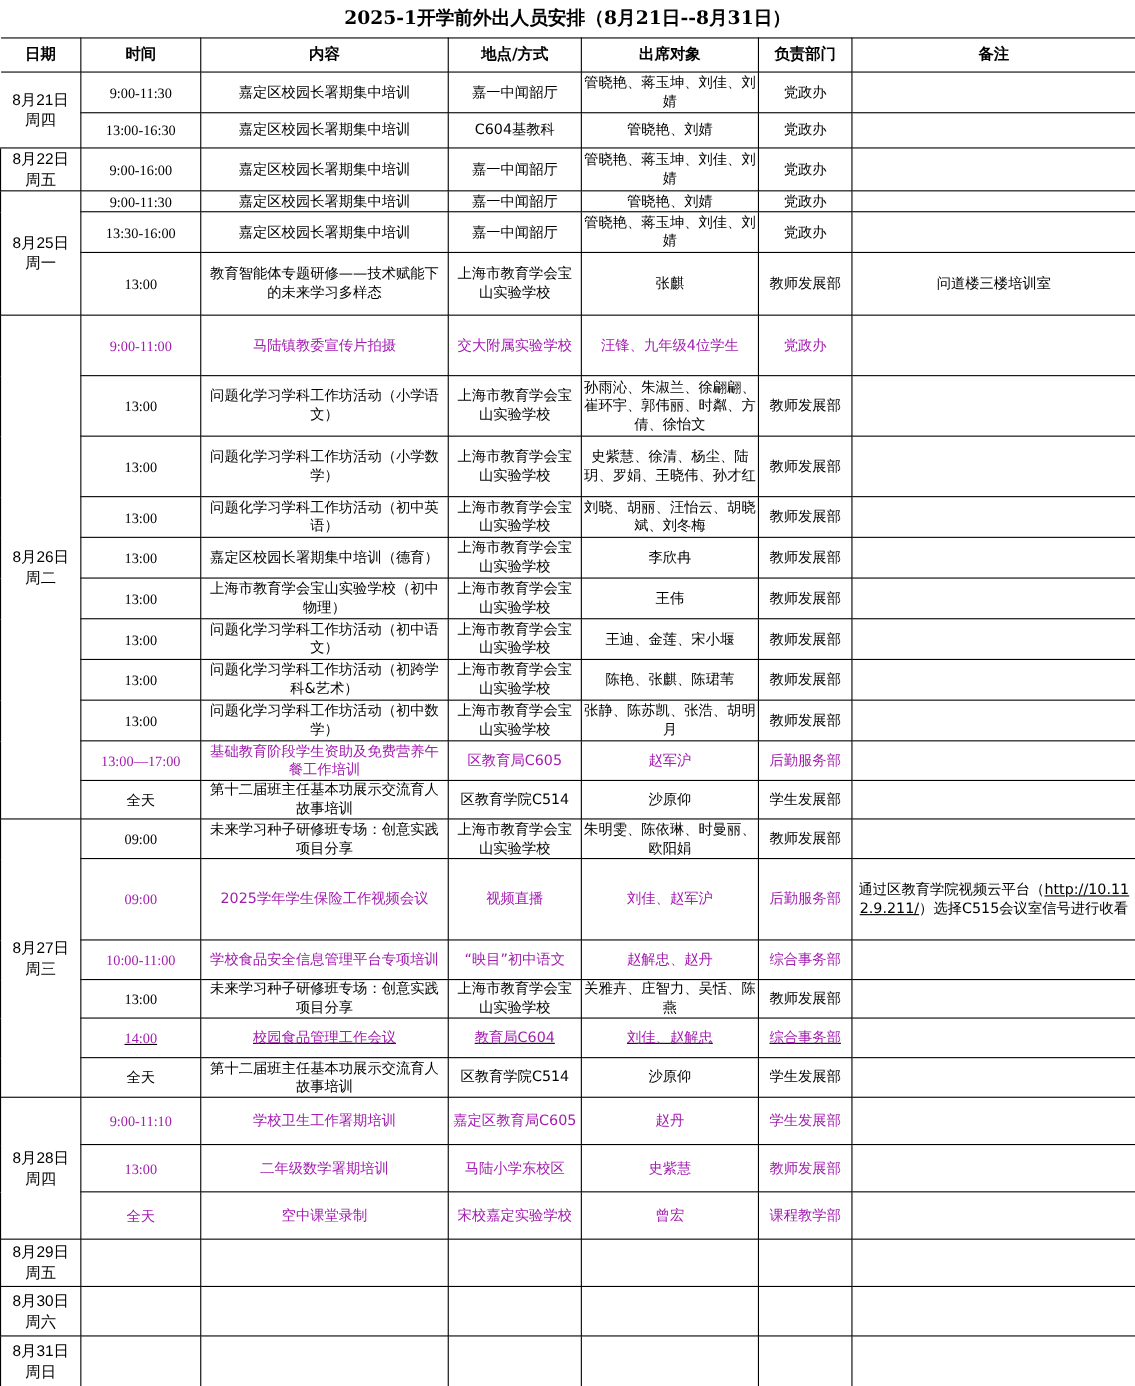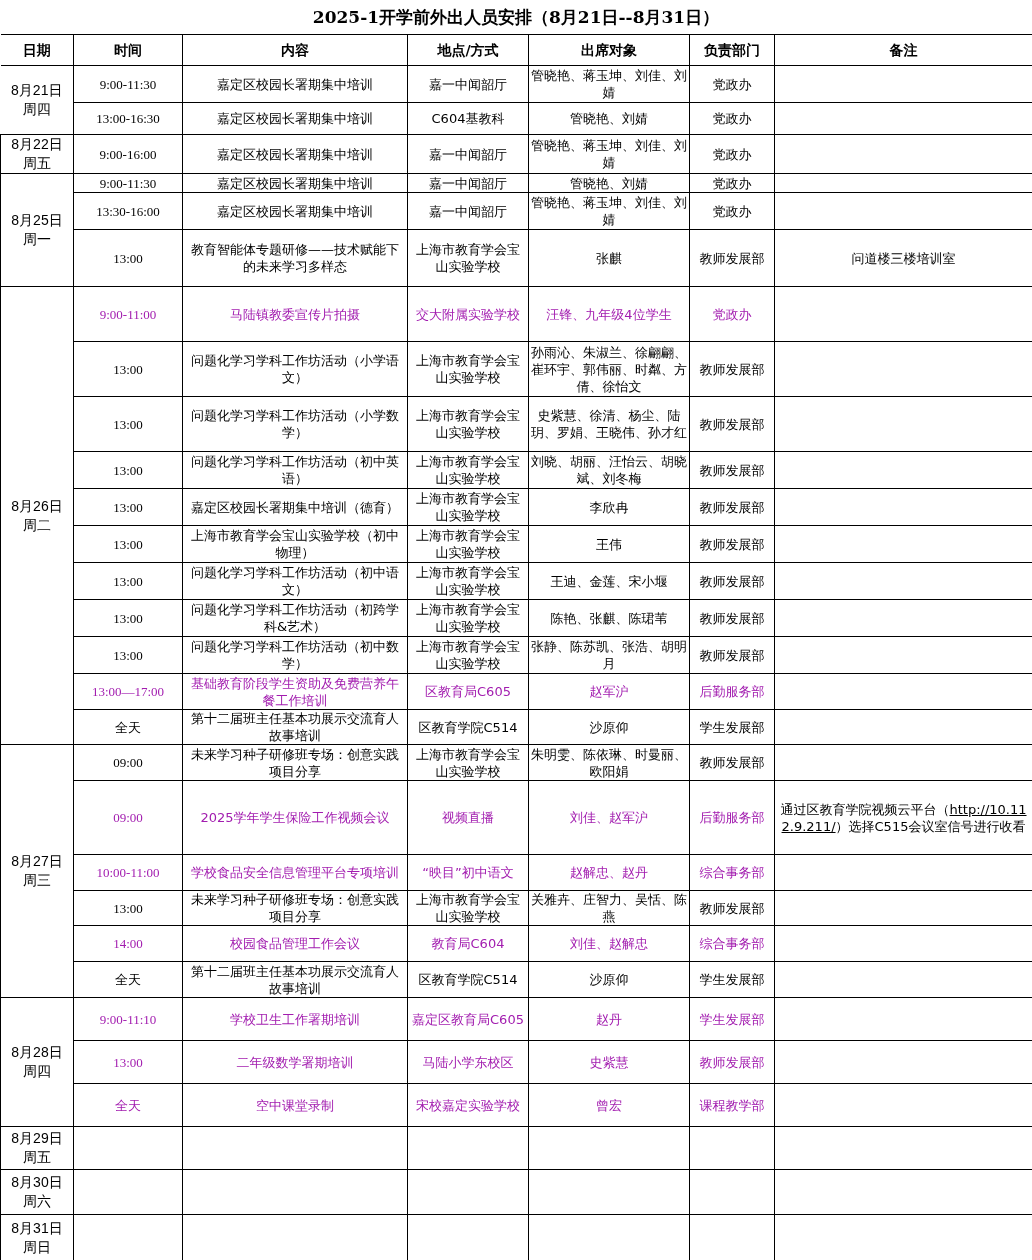--- a/index.html
+++ b/index.html
@@ -228,21 +228,21 @@
         <td></td>
       </tr>
       <tr style="height: 35px;">
         <td class="time">13:00</td>
         <td>未来学习种子研修班专场：创意实践项目分享</td>
         <td>上海市教育学会宝山实验学校</td>
         <td>关雅卉、庄智力、吴恬、陈燕</td>
         <td>教师发展部</td>
         <td></td>
       </tr>
-      <tr style="height: 36px;">
+      <tr style="height: 36px; text-decoration: underline;">
         <td class="time blue">14:00</td>
         <td class="blue">校园食品管理工作会议</td>
         <td class="blue">教育局C604</td>
         <td class="blue">刘佳、赵解忠</td>
         <td class="blue">综合事务部</td>
         <td></td>
       </tr>
       <tr style="height: 36px;">
         <td class="time">全天</td>
         <td>第十二届班主任基本功展示交流育人故事培训</td>

